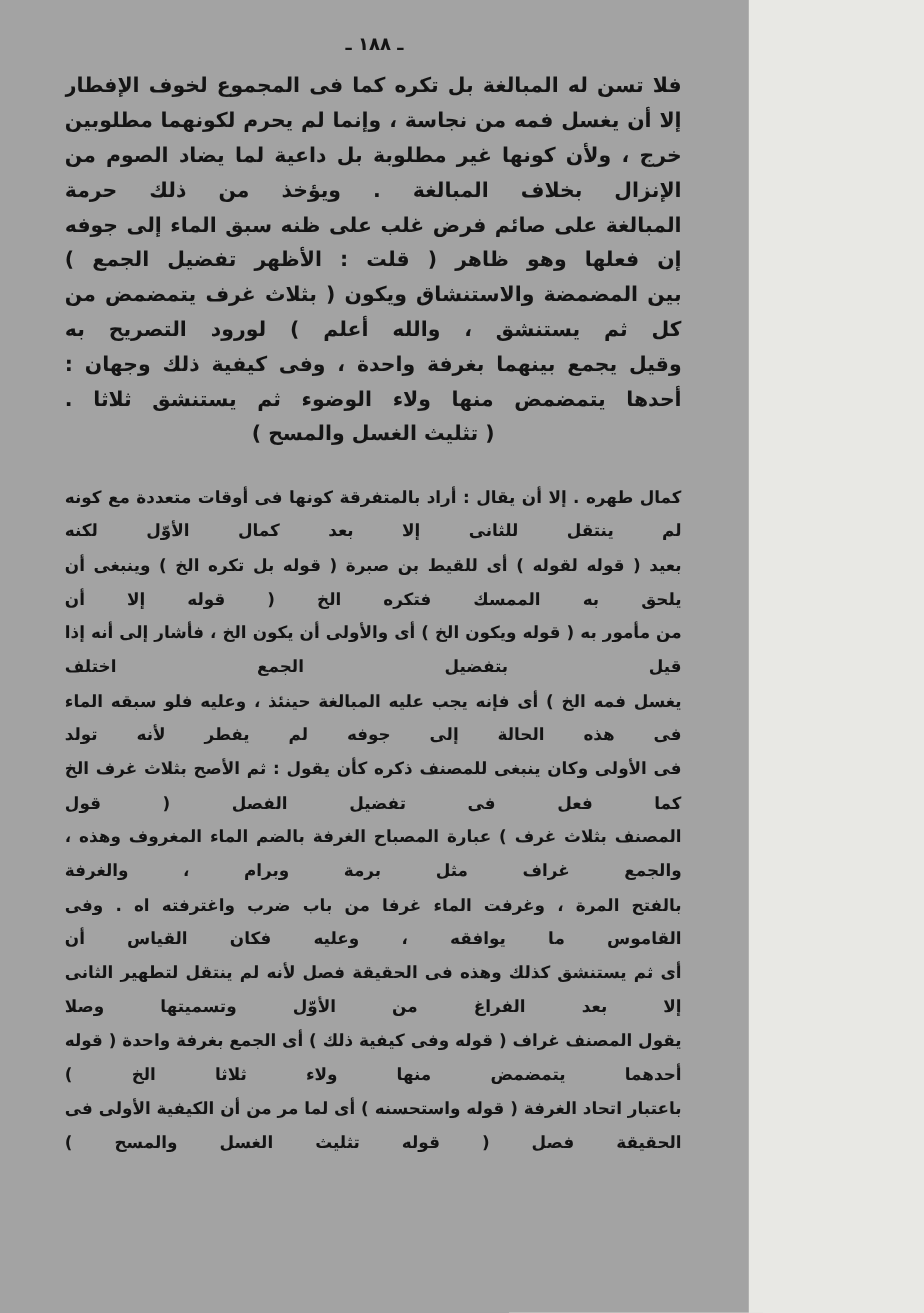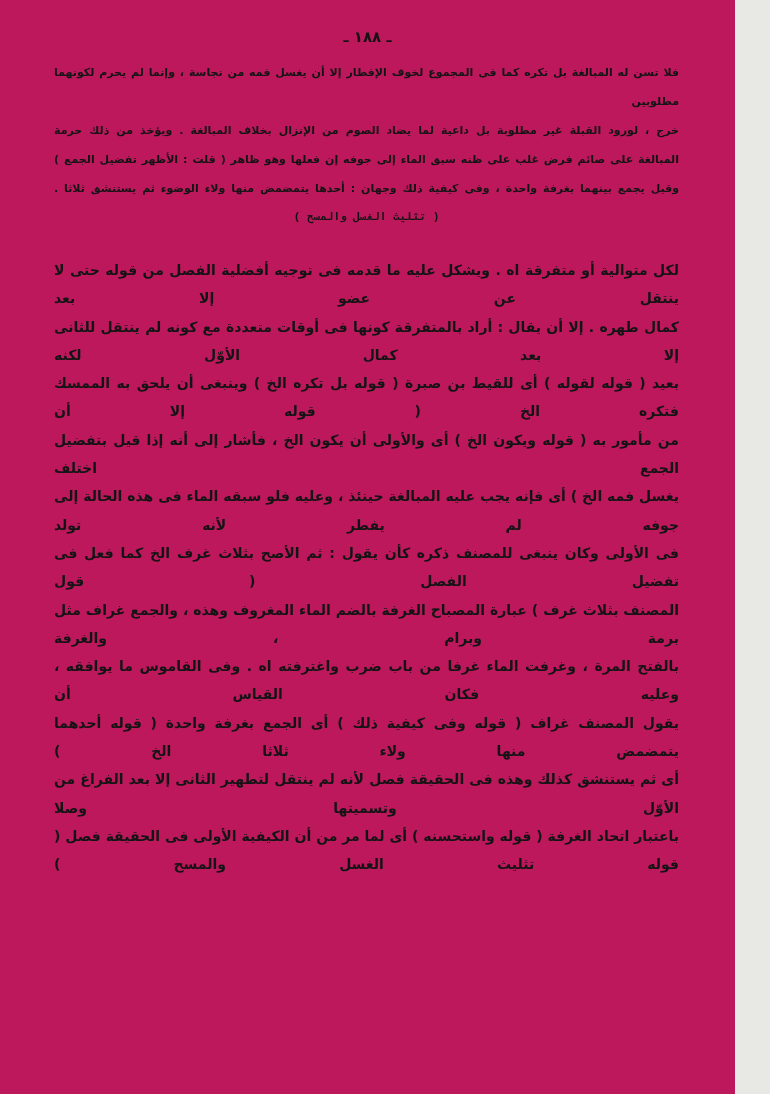--- a/index.html
+++ b/index.html
@@ -1,55 +1,55 @@
 <!DOCTYPE html>
 <html lang="ar"><head>
 <meta charset="utf-8">
 <style>
   * { margin:0; padding:0; box-sizing:border-box; }
   html,body { width:770px; height:1094px; background:#e8e8e4; }
   .page {
-    position:relative; width:735px; height:1094px;
-    background:#be185d; color:#141414; overflow:hidden;
+    position:relative; width:624px; height:1094px;
+    background:#a3a3a3; color:#141414; overflow:hidden;
     font-family:"DejaVu Sans", sans-serif;
   }
   .page-number {
     padding-top:28px; text-align:center;
     font-size:15px; font-weight:bold; letter-spacing:1px;
     direction:rtl;
   }
   .block { direction:rtl; padding:0 56px 0 54px; font-weight:bold; }
-  .matn { margin-top:12px; font-size:11px; line-height:29px; }
+  .matn { margin-top:12px; font-size:17px; line-height:29px; }
   .commentary { margin-top:24px; font-size:14px; line-height:28.3px; }
   .line { text-align:justify; text-align-last:justify; overflow:hidden; white-space:normal; }
-  .line.center { text-align:right; text-align-last:center;font-family:Liberation Mono, monospace; }
+  .line.center { text-align:right; text-align-last:center; }
 </style>
 </head>
 <body>
 
 <div class="page">
 
   <div class="page-number">ـ ١٨٨ ـ</div>
 
   <div class="block matn" dir="rtl">
     <div class="line">فلا تسن له المبالغة بل تكره كما فى المجموع لخوف الإفطار إلا أن يغسل فمه من نجاسة ، وإنما لم يحرم لكونهما مطلوبين</div>
-    <div class="line">خرج ، لورود القبلة غير مطلوبة بل داعية لما يضاد الصوم من الإنزال بخلاف المبالغة . ويؤخذ من ذلك حرمة</div>
+    <div class="line">خرج ، ولأن كونها غير مطلوبة بل داعية لما يضاد الصوم من الإنزال بخلاف المبالغة . ويؤخذ من ذلك حرمة</div>
     <div class="line">المبالغة على صائم فرض غلب على ظنه سبق الماء إلى جوفه إن فعلها وهو ظاهر ( قلت : الأظهر تفضيل الجمع )</div>
+    <div class="line">بين المضمضة والاستنشاق ويكون ( بثلاث غرف يتمضمض من كل ثم يستنشق ، والله أعلم ) لورود التصريح به</div>
     <div class="line">وقيل يجمع بينهما بغرفة واحدة ، وفى كيفية ذلك وجهان : أحدها يتمضمض منها ولاء الوضوء ثم يستنشق ثلاثا .</div>
     <div class="line center">( تثليث الغسل والمسح )</div>
   </div>
 
   <div class="block commentary" dir="rtl">
-    <div class="line">لكل متوالية أو متفرقة اه . ويشكل عليه ما قدمه فى توجيه أفضلية الفصل من قوله حتى لا ينتقل عن عضو إلا بعد</div>
     <div class="line">كمال طهره . إلا أن يقال : أراد بالمتفرقة كونها فى أوقات متعددة مع كونه لم ينتقل للثانى إلا بعد كمال الأوّل لكنه</div>
     <div class="line">بعيد ( قوله لقوله ) أى للقيط بن صبرة ( قوله بل تكره الخ ) وينبغى أن يلحق به الممسك فتكره الخ ( قوله إلا أن</div>
     <div class="line">من مأمور به ( قوله ويكون الخ ) أى والأولى أن يكون الخ ، فأشار إلى أنه إذا قيل بتفضيل الجمع اختلف</div>
     <div class="line">يغسل فمه الخ ) أى فإنه يجب عليه المبالغة حينئذ ، وعليه فلو سبقه الماء فى هذه الحالة إلى جوفه لم يفطر لأنه تولد</div>
     <div class="line">فى الأولى وكان ينبغى للمصنف ذكره كأن يقول : ثم الأصح بثلاث غرف الخ كما فعل فى تفضيل الفصل ( قول</div>
     <div class="line">المصنف بثلاث غرف ) عبارة المصباح الغرفة بالضم الماء المغروف وهذه ، والجمع غراف مثل برمة وبرام ، والغرفة</div>
     <div class="line">بالفتح المرة ، وغرفت الماء غرفا من باب ضرب واغترفته اه . وفى القاموس ما يوافقه ، وعليه فكان القياس أن</div>
+    <div class="line">أى ثم يستنشق كذلك وهذه فى الحقيقة فصل لأنه لم ينتقل لتطهير الثانى إلا بعد الفراغ من الأوّل وتسميتها وصلا</div>
     <div class="line">يقول المصنف غراف ( قوله وفى كيفية ذلك ) أى الجمع بغرفة واحدة ( قوله أحدهما يتمضمض منها ولاء ثلاثا الخ )</div>
-    <div class="line">أى ثم يستنشق كذلك وهذه فى الحقيقة فصل لأنه لم ينتقل لتطهير الثانى إلا بعد الفراغ من الأوّل وتسميتها وصلا</div>
     <div class="line">باعتبار اتحاد الغرفة ( قوله واستحسنه ) أى لما مر من أن الكيفية الأولى فى الحقيقة فصل ( قوله تثليث الغسل والمسح )</div>
 
   </div>
 
 </div>
 
 </body></html>

